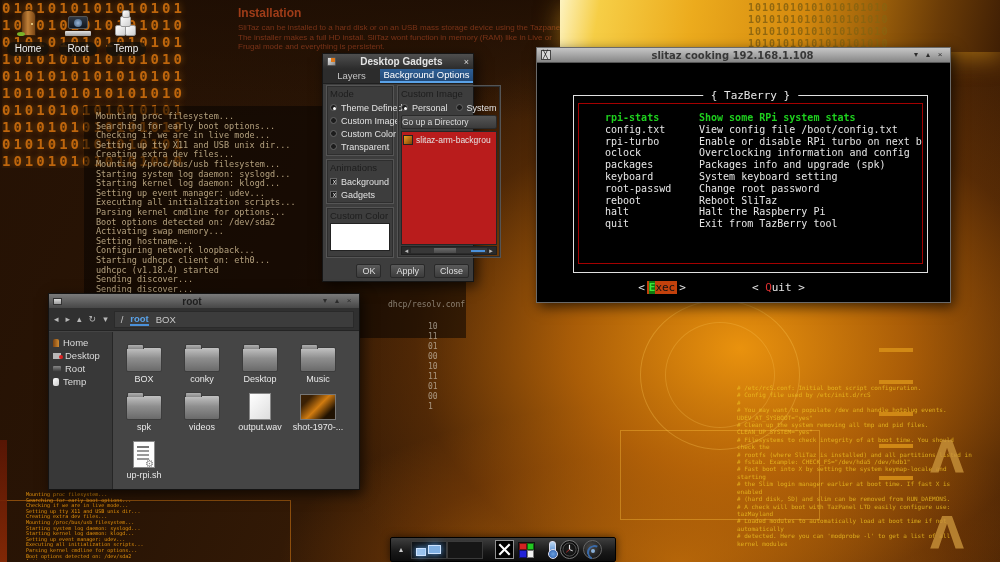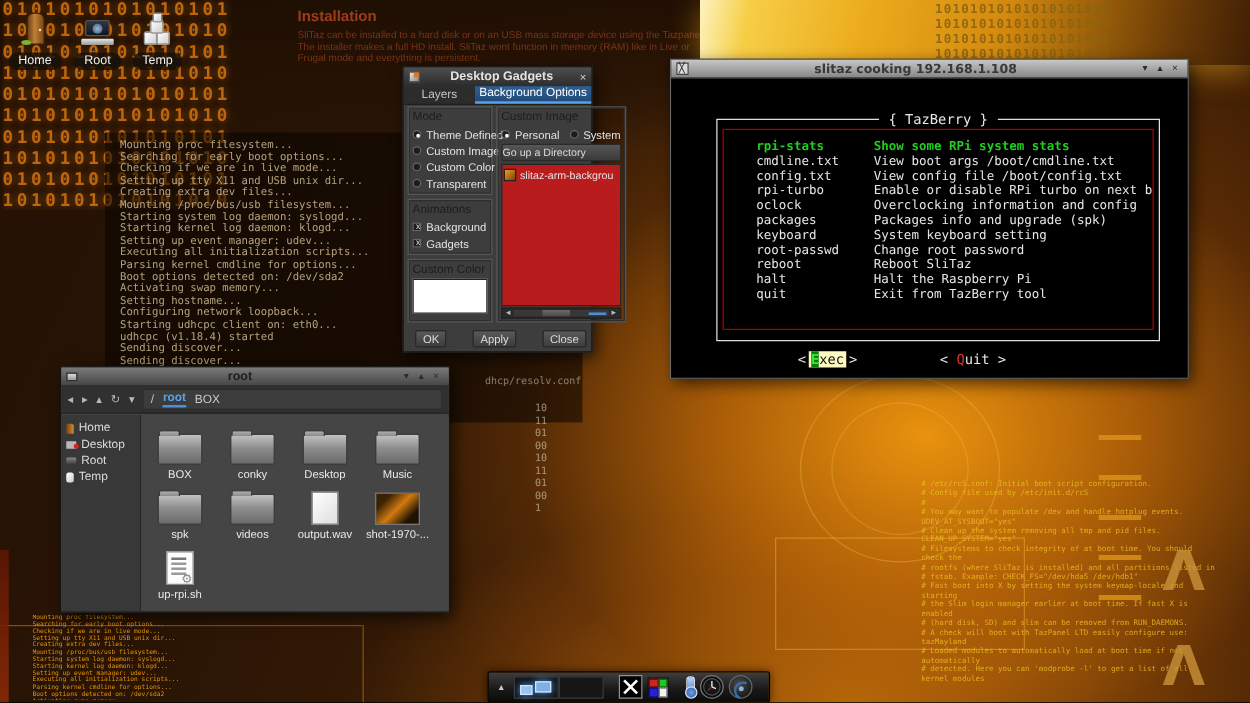--- a/index.html
+++ b/index.html
@@ -117,21 +117,21 @@
     border-radius:2px; color:#dcdcdc; font-size:8.5px; line-height:13px; margin:1px 0 2px; cursor:pointer; }
   .glist { flex:1; background:#b91c1c; border:1px solid #262626; padding:1px; overflow:hidden; }
   .glist-item { display:flex; align-items:center; gap:3px; height:13px; cursor:pointer; }
   .glist-item .thumb { width:10px; height:10px; background:linear-gradient(135deg,#f0a020,#7a4006); border:1px solid #222; flex:none; }
   .glist-item .fname2 { color:#e4e4e4; font-size:8.5px; white-space:nowrap; overflow:hidden; }
   .gscroll { height:9px; display:flex; align-items:center; background:#2a2a2a; border:1px solid #202020; margin-top:1px; }
   .gscroll .arr { width:9px; color:#bbb; font-size:7px; text-align:center; cursor:pointer; line-height:8px; }
   .gscroll .track { flex:1; height:5px; background:#383838; position:relative; }
   .gscroll .hndl { position:absolute; left:30%; width:30%; height:5px; background:linear-gradient(180deg,#6a6a6a,#4a4a4a); cursor:pointer; }
   .gscroll .accent { position:absolute; right:2px; top:1.5px; width:14px; height:2px; background:#4a90d9; }
-  .gad-btns { position:absolute; bottom:3px; right:4px; display:flex; gap:21px; }
+  .gad-btns { position:absolute; bottom:3px; right:4px; display:flex; gap:9px; }
   .gbtn { min-width:24px; padding:0 5px; height:14px; background:linear-gradient(180deg,#5a5a5a,#3c3c3c);
     border:1px solid #292929; border-radius:2px; color:#dedede; font-size:9px; line-height:13px; text-align:center; cursor:pointer; }
 
   
   .term { left:536px; top:47px; width:415px; height:256px; background:#000; border:1px solid #6a6a6a; }
   .term-tb { height:15px; background:linear-gradient(180deg,#c6c6c6,#868686); display:flex; align-items:center; padding:0 4px; border-bottom:1px solid #555; }
   .term-tb .appicon { width:10px; height:10px; background:#d8d8d8; border:1px solid #444; position:relative; margin-right:4px; }
   .term-tb .appicon::after { content:"╳"; position:absolute; left:1px; top:-1px; font-size:8px; color:#222; }
   .term-tb .ttl { flex:1; text-align:center; color:#383838; font-size:10px; font-weight:bold;
     font-family:"DejaVu Sans", sans-serif; }
@@ -142,21 +142,21 @@
     padding:0 8px; font-size:11px; color:#e6e6e6; white-space:nowrap; }
   .tz-red { position:absolute; left:4px; right:4px; top:7px; bottom:8px; border:1px solid #a40000; overflow:hidden; }
   .tz-menu { padding:8px 0 0 26px; font-size:10px; line-height:11.8px; }
   .trow { white-space:nowrap; }
   .trow .tname { display:inline-block; width:94px; }
   .trow.selected .tname, .trow.selected .tdesc { color:#1ecf1e; font-weight:bold; }
   .tz-btns { position:absolute; left:0; right:0; top:218px; display:flex; justify-content:center; gap:66px;
     font-size:11px; transform:translateX(-22px); }
   .tz-btn { cursor:pointer; white-space:nowrap; }
   .tz-btn .br { color:#e6e6e6; }
-  .tz-exec-face { background:#fef9c3; color:#111; padding:0 2px; margin:0 2px; }
+  .tz-exec-face { background:#c2410c; color:#111; padding:0 2px; margin:0 2px; }
   .tz-exec-face .hot { color:#0a9c0a; background:#0f7a0f; color:#39e839; font-weight:bold; }
   .tz-quit .hot { color:#e03030; }
 
   
   .fm { left:48px; top:293px; width:312px; height:197px; background:#444; border:1px solid #141414; }
   .fm-tb { height:14px; background:linear-gradient(180deg,#7a7a7a,#474747); display:flex; align-items:center; padding:0 4px; }
   .fm-tb .appicon { width:9px; height:7px; background:linear-gradient(180deg,#dcdcdc,#9a9a9a); border:1px solid #333; margin-right:3px; }
   .fm-tb .ttl { flex:1; text-align:center; color:#1e1e1e; font-size:10px; font-weight:bold; }
   .fm-toolbar { height:23px; background:#303030; border-bottom:1px solid #242424; display:flex; align-items:center; padding:0 5px; gap:6px; }
   .fm-nav { display:flex; gap:7px; }
@@ -464,23 +464,20 @@
     </div>
     <div class="term-body">
       <div class="tz-box">
         <span class="tz-title">{ TazBerry }</span>
         <div class="tz-red">
           <div class="tz-menu">
               <div class="trow selected">
               <span class="tname">rpi-stats</span><span class="tdesc">Show some RPi system stats</span>
             </div>
               <div class="trow">
-              <span class="tname">cmdline.txt</span><span class="tdesc">View boot args /boot/cmdline.txt</span>
-            </div>
-              <div class="trow">
               <span class="tname">config.txt</span><span class="tdesc">View config file /boot/config.txt</span>
             </div>
               <div class="trow">
               <span class="tname">rpi-turbo</span><span class="tdesc">Enable or disable RPi turbo on next boot</span>
             </div>
               <div class="trow">
               <span class="tname">oclock</span><span class="tdesc">Overclocking information and config</span>
             </div>
               <div class="trow">
               <span class="tname">packages</span><span class="tdesc">Packages info and upgrade (spk)</span>

